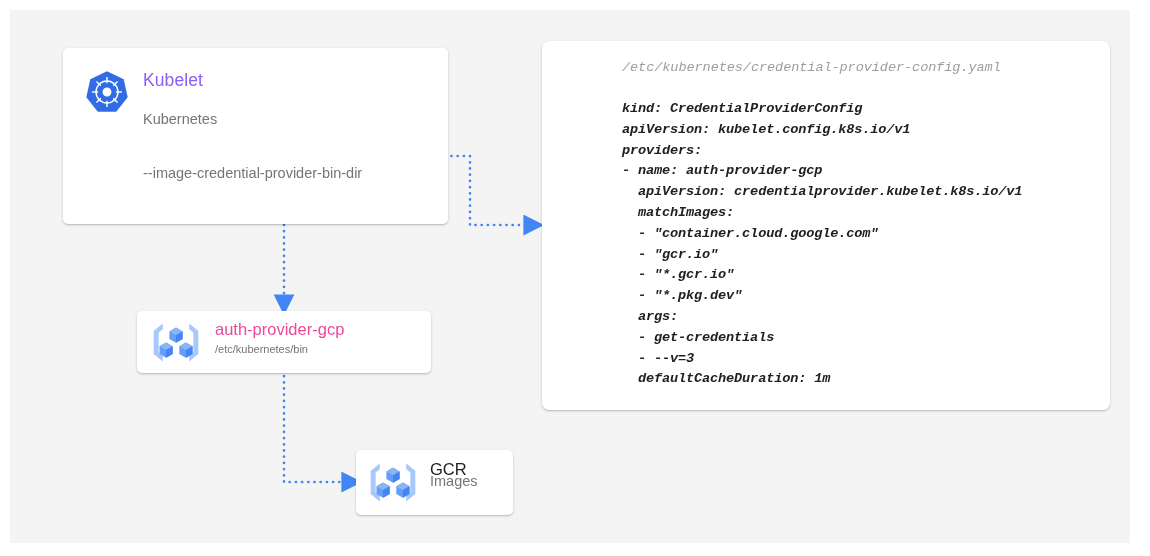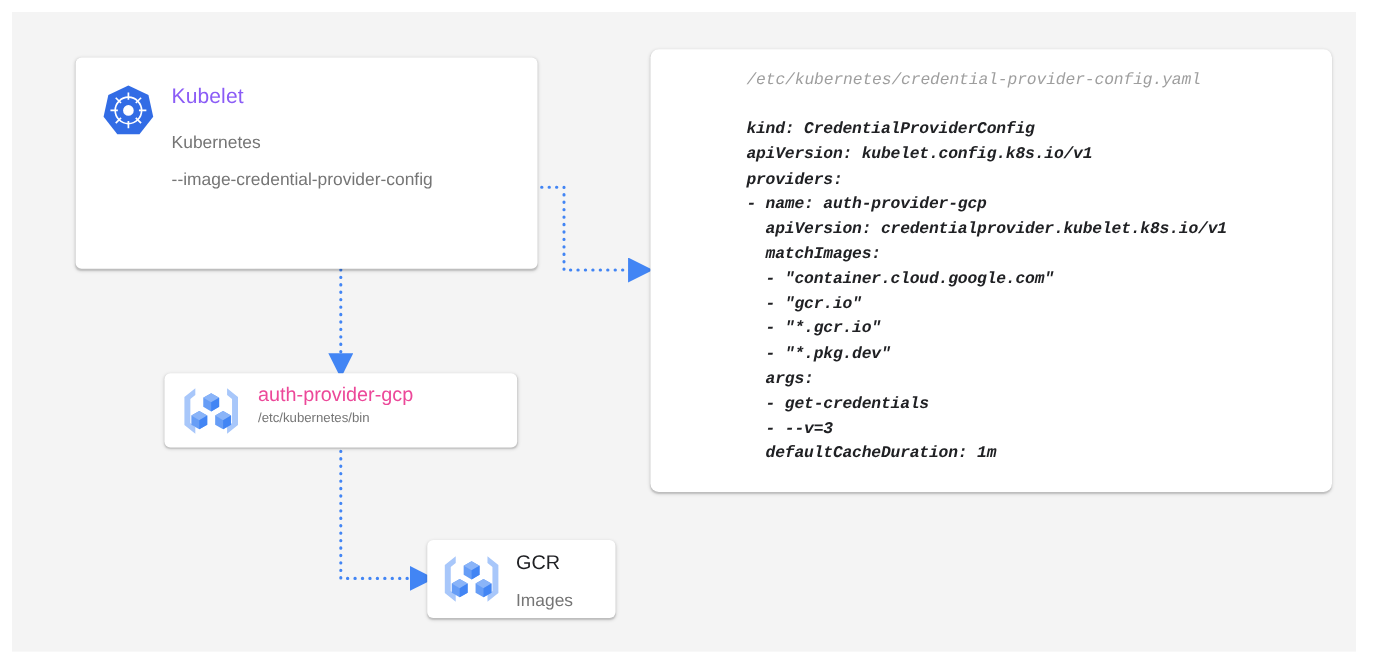--- a/index.html
+++ b/index.html
@@ -62,21 +62,21 @@
   #gcr-card {
     left: 356px; top: 450px;
     width: 157px; height: 65px;
   }
   #gcr-icon { position: absolute; left: 12px; top: 11px; width: 50px; height: 43px; }
   #gcr-title {
     position: absolute; left: 74px; top: 10px;
     font-size: 16.5px; color: #202124;
   }
   #gcr-subtitle {
-    position: absolute; left: 74px; top: 43px;
+    position: absolute; left: 74px; top: 23px;
     font-size: 14.5px; color: #757575; text-align: right;
   }
 
   
   #yaml-card {
     left: 542px; top: 41px;
     width: 568px; height: 369px;
     border-radius: 7px;
   }
   #yaml-path {
@@ -140,21 +140,21 @@
       <line x1="16" y1="50" x2="30" y2="50"></line>
       <line x1="70" y1="50" x2="84" y2="50"></line>
       <line x1="26" y1="26" x2="36" y2="36"></line>
       <line x1="64" y1="64" x2="74" y2="74"></line>
       <line x1="74" y1="26" x2="64" y2="36"></line>
       <line x1="36" y1="64" x2="26" y2="74"></line>
     </g>
   </svg>
   <div id="kubelet-title">Kubelet</div>
   <div id="kubelet-subtitle">Kubernetes</div>
-  <div class="flag-line" id="flag-0">--image-credential-provider-config</div>
+  <div class="flag-line" id="flag-1">--image-credential-provider-bin-dir</div>
 </div>
 
 <div class="card" id="auth-card">
   <svg id="auth-icon" viewBox="0 0 60 52" xmlns="http://www.w3.org/2000/svg">
     <path d="M14,3 L3,12 L3,40 L14,49 L14,42 L9,38 L9,14 L14,10 Z" fill="#a8c7fa"></path>
     <path d="M46,3 L57,12 L57,40 L46,49 L46,42 L51,38 L51,14 L46,10 Z" fill="#a8c7fa"></path>
     <g>
       <polygon points="30,8 38,12.6 38,21.8 30,26.4 22,21.8 22,12.6" fill="#669df6"></polygon>
       <polygon points="30,8 38,12.6 30,17.2 22,12.6" fill="#8ab4f8"></polygon>
       <polygon points="30,17.2 38,12.6 38,21.8 30,26.4" fill="#4285f4"></polygon>

